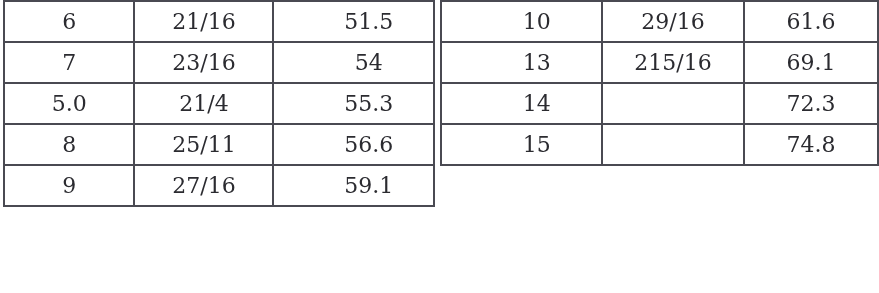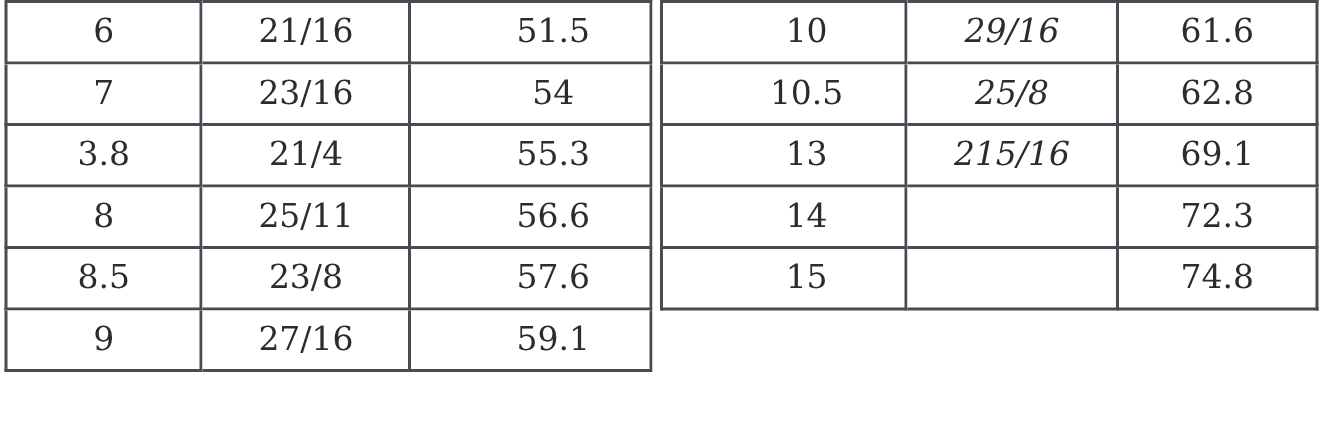--- a/index.html
+++ b/index.html
@@ -64,21 +64,21 @@
   #table-left .c2 { width: 138px; padding-left: 32px; }
   
   .table-gap {
     width: 5px;
     height: 293px;
     background: #ffffff;
     flex: 0 0 auto;
   }
   
   #table-right .c0 { width: 142px; padding-left: 32px; }
-  #table-right .c1 { width: 146px; font-style: italic; }
+  #table-right .c1 { width: 146px; }
   #table-right .c2 { width: 142px; margin-top: 45px; }
   .empty-cell { color: transparent; }
 </style>
 </head>
 <body>
 
 <div id="stage">
   <div class="tables-wrap">
 
     <table class="size-table" id="table-left">
@@ -87,55 +87,45 @@
           <td class="c0">6</td>
           <td class="c1">21/16</td>
           <td class="c2">51.5</td>
         </tr>
         <tr>
           <td class="c0">7</td>
           <td class="c1">23/16</td>
           <td class="c2">54</td>
         </tr>
         <tr>
-          <td class="c0">3.8</td>
+          <td class="c0">5.0</td>
           <td class="c1">21/4</td>
           <td class="c2">55.3</td>
         </tr>
         <tr>
           <td class="c0">8</td>
           <td class="c1">25/11</td>
           <td class="c2">56.6</td>
-        </tr>
-        <tr>
-          <td class="c0">8.5</td>
-          <td class="c1">23/8</td>
-          <td class="c2">57.6</td>
         </tr>
         <tr>
           <td class="c0">9</td>
           <td class="c1">27/16</td>
           <td class="c2">59.1</td>
         </tr>
       </tbody>
     </table>
 
     <div class="table-gap"></div>
 
     <table class="size-table" id="table-right">
       <tbody>
         <tr>
           <td class="c0">10</td>
           <td class="c1">29/16</td>
           <td class="c2">61.6</td>
-        </tr>
-        <tr>
-          <td class="c0">10.5</td>
-          <td class="c1">25/8</td>
-          <td class="c2">62.8</td>
         </tr>
         <tr>
           <td class="c0">13</td>
           <td class="c1">215/16</td>
           <td class="c2">69.1</td>
         </tr>
         <tr>
           <td class="c0">14</td>
           <td class="c1 empty-cell"></td>
           <td class="c2">72.3</td>

